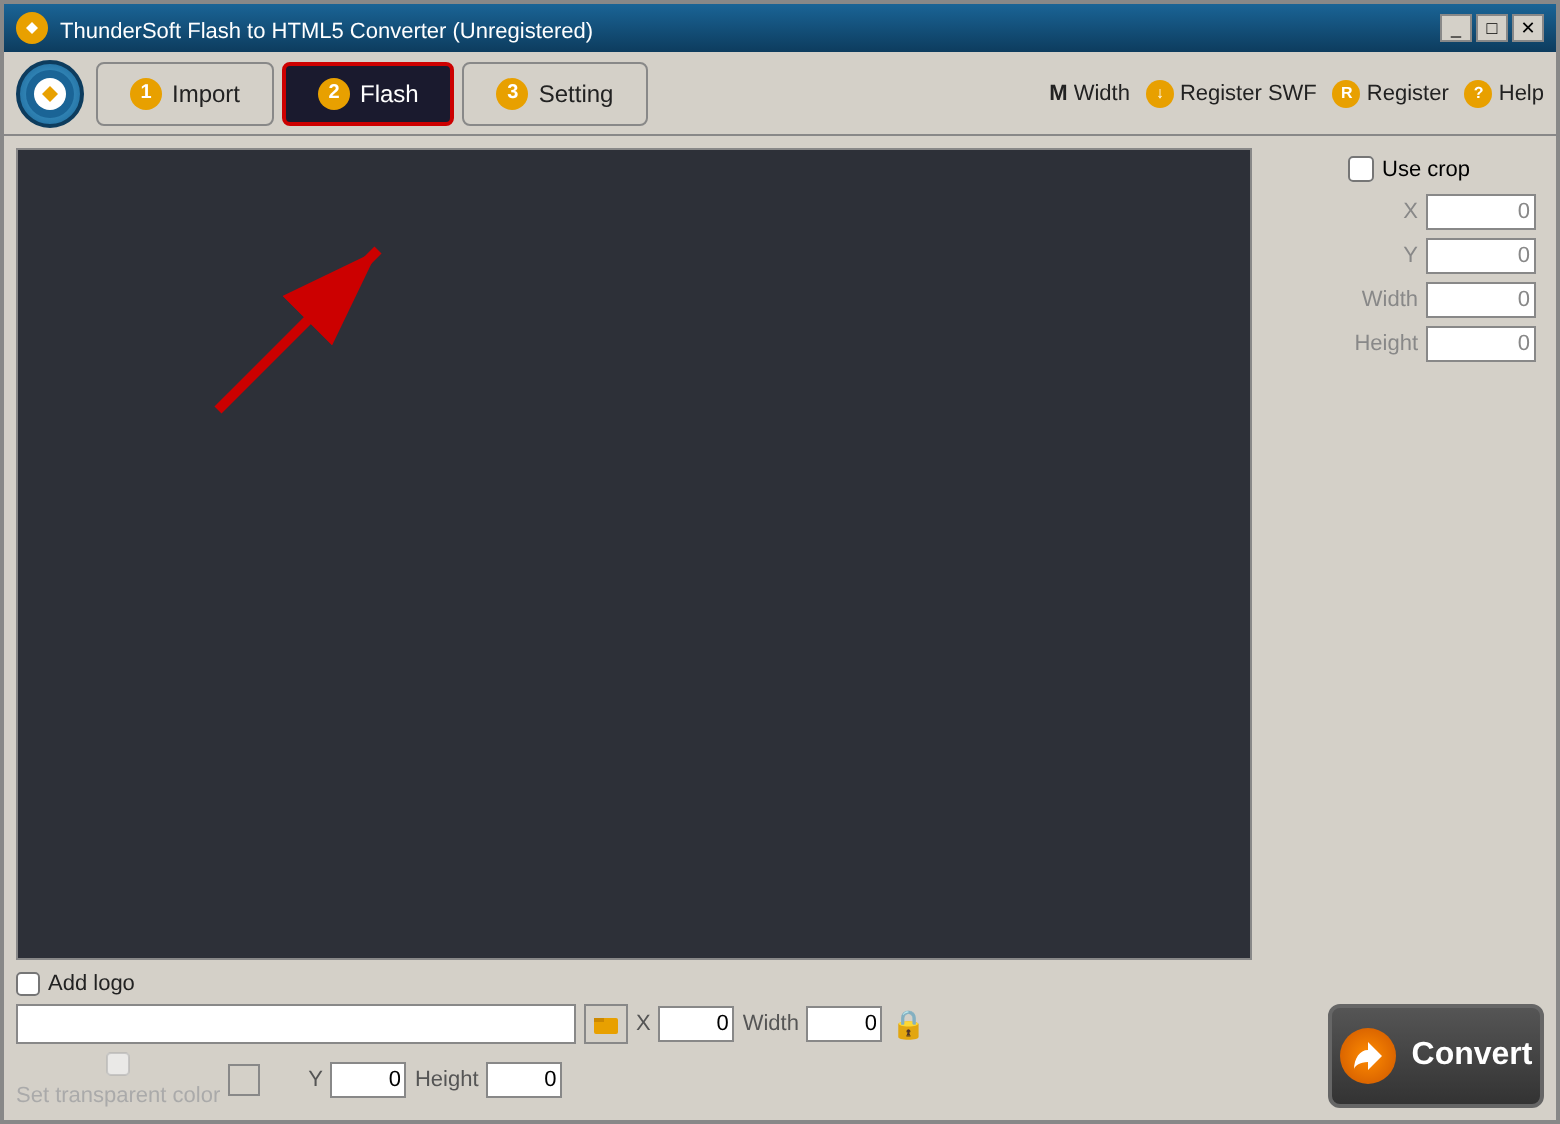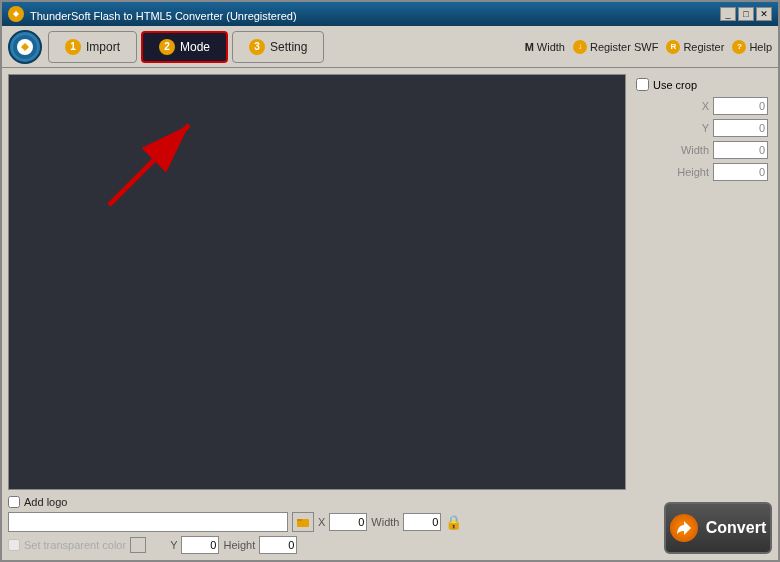--- a/index.html
+++ b/index.html
@@ -244,35 +244,37 @@
       height: 18px;
       border: 1px solid #888;
       background: white;
       font-size: 11px;
       text-align: right;
       padding: 0 2px;
     }
     .transparent-label {
       font-size: 11px;
       color: #aaa;
+      flex-direction: column;
     }
     .color-box {
       width: 16px;
       height: 16px;
       border: 1px solid #888;
       background: #d4d0c8;
     }
 
     
     .right-panel {
       width: 140px;
       display: flex;
       flex-direction: column;
       gap: 6px;
       flex-shrink: 0;
+      align-items: flex-end;
     }
 
     .crop-section {
       background: #d4d0c8;
       padding: 4px;
     }
 
     .crop-checkbox-row {
       display: flex;
       align-items: center;
@@ -375,21 +377,21 @@
       </svg>
     </div>
 
     <div class="tab">
       <span class="tab-num">1</span>
       <span>Import</span>
     </div>
 
     <div class="tab active">
       <span class="tab-num">2</span>
-      <span>Mode</span>
+      <span>Flash</span>
     </div>
 
     <div class="tab">
       <span class="tab-num">3</span>
       <span>Setting</span>
     </div>
 
     <div class="toolbar-right">
       <div class="toolbar-right-item">
         <span class="icon-m">M</span>

